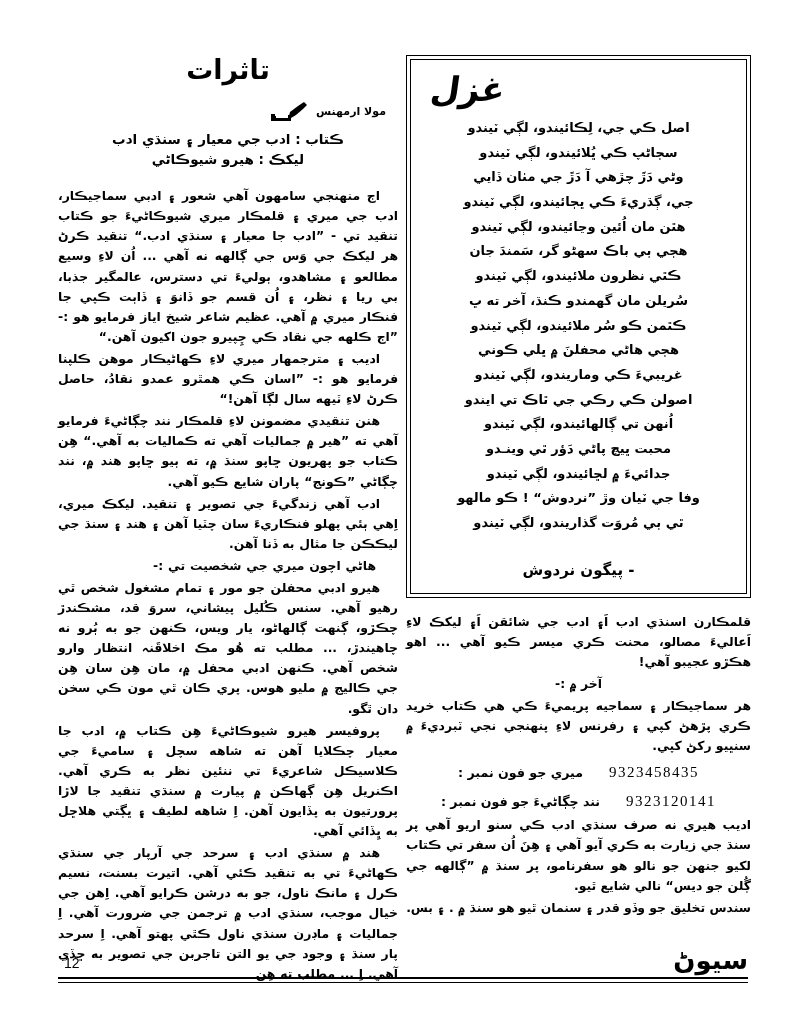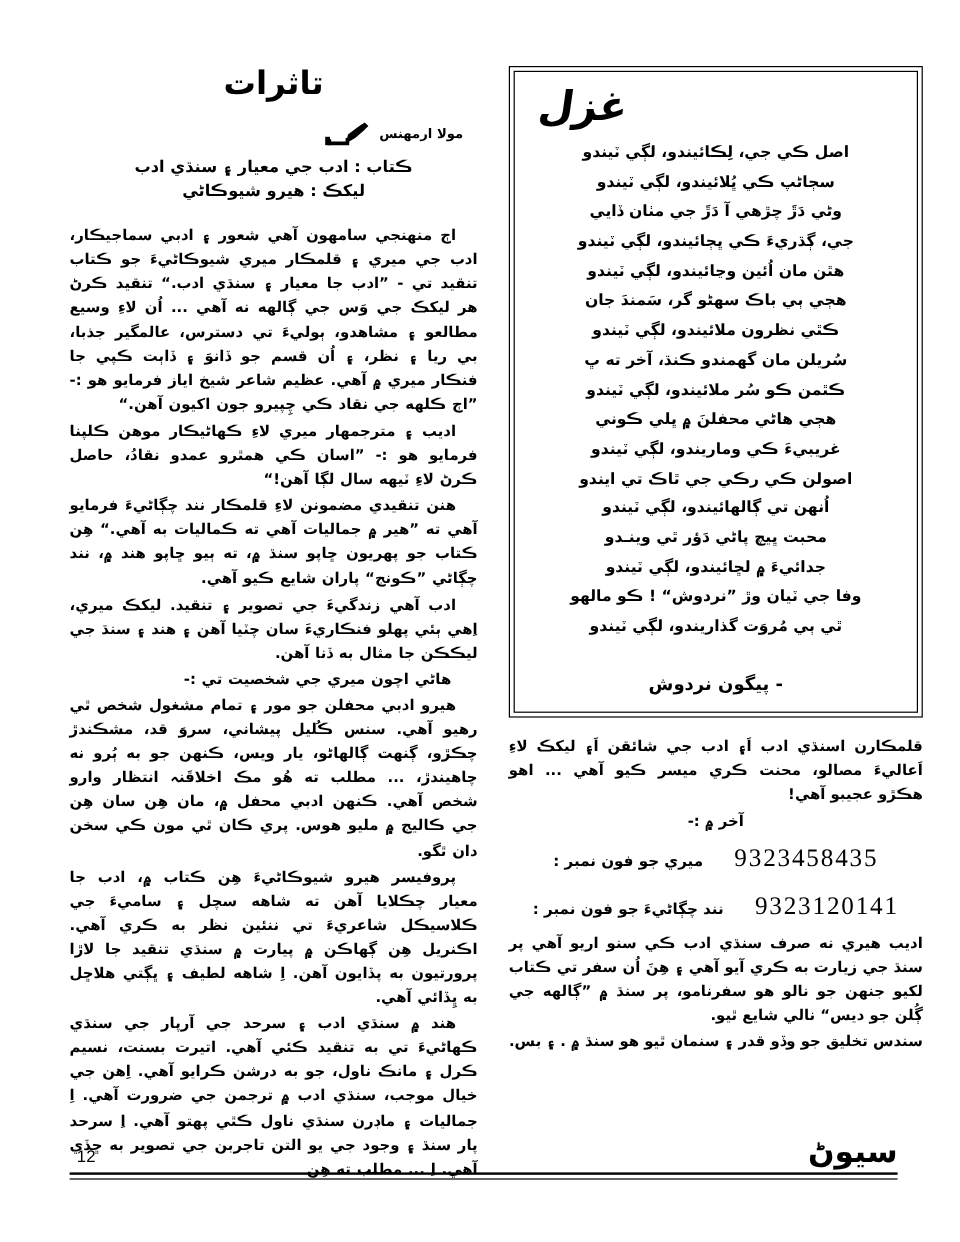--- a/index.html
+++ b/index.html
@@ -24,21 +24,21 @@
 
   
   .columns {
     position: absolute;
     top: 55px;
     left: 58px;
     right: 52px;
     bottom: 85px;
     display: flex;
     flex-direction: row-reverse;
-    gap: 26px;
+    gap: 8px;
     align-items: flex-start;
     justify-content: space-between;
   }
 
   .col {
     flex: 1 1 0;
     min-width: 0;
   }
 
   .col-right { width: 340px; flex: 0 0 340px; }
@@ -173,21 +173,21 @@
     flex-direction: row;
     align-items: baseline;
     justify-content: center;
     gap: 26px;
     font-size: 12.6px;
     font-weight: 700;
     line-height: 1.9;
   }
   .phone-row .num {
     font-family: "Liberation Serif", "DejaVu Serif", serif;
-    font-size: 21px;
+    font-size: 15px;
     direction: ltr;
     letter-spacing: 1.5px;
     font-weight: 400;
   }
 
   
   .footer {
     position: absolute;
     left: 58px;
     right: 52px;
@@ -282,20 +282,21 @@
           <p class="verse b">جدائيءَ ۾ لڇائيندو، لڳي ٽيندو</p>
           <p class="verse a">وفا جي ٽيان وڙ ”نردوش“ ! ڪو مالهو</p>
           <p class="verse b">ٿي ٻي مُروَت گذاريندو، لڳي ٽيندو</p>
 
           <div class="poet-sign">- پيگون نردوش</div>
         </div>
       </div>
 
       <p class="left-para">قلمڪارن اسنڌي ادب اَ۽ ادب جي شائقن اَ۽ ليکڪ لاءِ اَعاليءَ مصالو، محنت ڪري ميسر ڪيو آهي ... اهو هڪڙو عجيبو آهي!</p>
       <p class="left-para center">آخر ۾ :-</p>
+      <p class="left-para">هر سماجيڪار ۽ سماجيه پريميءَ ڪي هي ڪتاب خريد ڪري پڙهڻ کپي ۽ رفرنس لاءِ پنهنجي نجي ٽبرديءَ ۾ سنڀيو رکڻ کپي.</p>
 
       <div class="phone-row">
         <span class="num">9323458435</span>
         <span>ميري جو فون نمبر :</span>
       </div>
       <div class="phone-row">
         <span class="num">9323120141</span>
         <span>نند چڳاڻيءَ جو فون نمبر :</span>
       </div>
 

